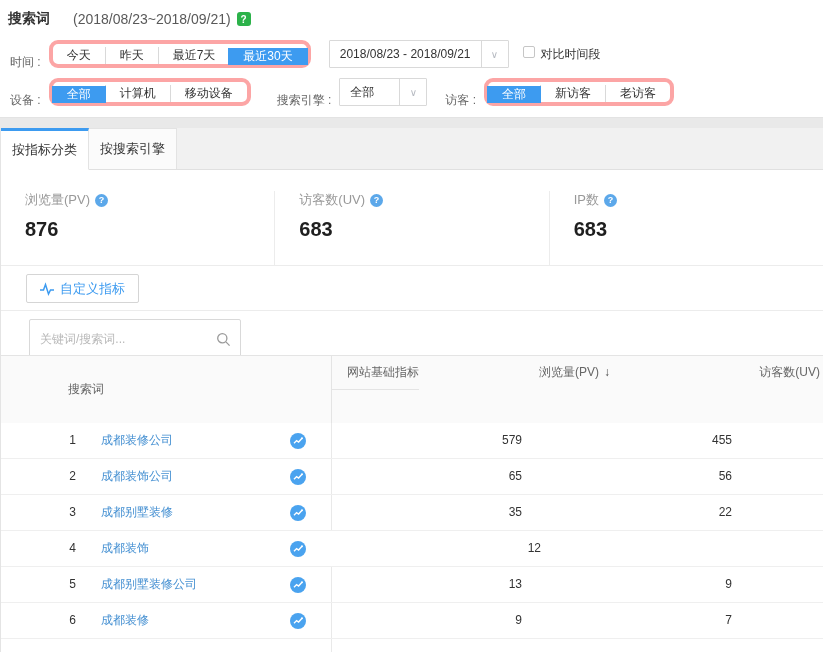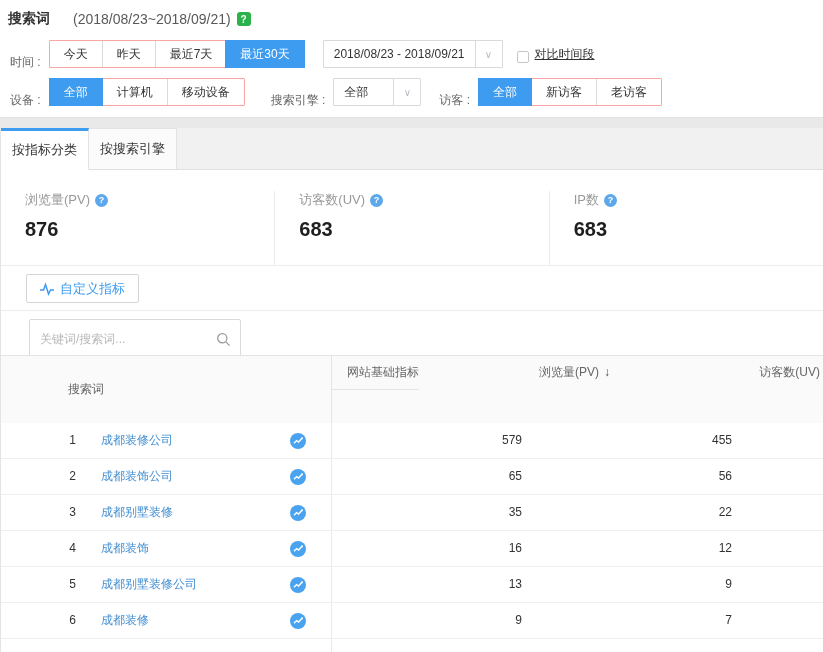--- a/index.html
+++ b/index.html
@@ -13,31 +13,31 @@
   .title-range { font-size:14px; color:#595959; margin-left:23px; }
   .help-green { display:inline-flex; width:14px; height:14px; border-radius:3px; background:#2cb24a;
                 color:#fff; font-size:10px; font-weight:bold; align-items:center; justify-content:center;
                 margin-left:6px; }
   .help-blue { display:inline-flex; width:13px; height:13px; border-radius:50%; background:#5ca8ea;
                color:#fff; font-size:9px; font-weight:bold; align-items:center; justify-content:center;
                margin-left:5px; }
 
   .filter-row { display:flex; align-items:center; margin:10px 0 0 10px; height:28px; }
   .filter-label { color:#666; margin-right:8px;margin-top:17px; }
-  .seg { display:inline-flex; border:1px solid #fca5a5; border-radius:1px; height:28px; background:#fff; }
+  .seg { display:inline-flex; border:4px solid #fca5a5; border-radius:9px; height:28px; background:#fff;align-items:flex-end; }
   .seg span { display:inline-flex; align-items:center; padding:0 14px; border-left:1px solid #d9d9d9;
               color:#333; cursor:pointer; white-space:nowrap; }
   .seg span:first-child { border-left:none; }
   .seg span.on { background:#3d9bf0; color:#fff; margin:-1px; padding:0 15px; border:none; position:relative; z-index:1; }
   .dropdown { display:inline-flex; border:1px solid #d9d9d9; border-radius:1px; height:28px; background:#fff;
               align-items:stretch; cursor:pointer; }
   .dropdown .dd-val { display:flex; align-items:center; padding:0 10px; color:#333; }
   .dropdown .dd-caret { display:flex; align-items:center; justify-content:center; width:27px;
                         border-left:1px solid #d9d9d9; color:#b6bac1; font-size:10px; }
-  .checkbox-wrap { display:inline-flex; align-items:flex-end; margin-left:14px; cursor:pointer;text-decoration:underline; }
+  .checkbox-wrap { display:inline-flex; align-items:flex-start; margin-left:14px; cursor:pointer; }
   .checkbox { width:12px; height:12px; border:1px solid #c6c6c6; border-radius:2px; background:#fff; margin-right:6px; }
   .gap18 { width:18px; } .gap26 { width:26px; }
 
   
   .gray-band { height:10px; background:#e9e9e9; }
 
   
   .panel { border-left:1px solid #e4e4e4; height:524px; background:#fff; }
 
   .tabbar { display:flex; height:42px; background:#f1f1f1; border-bottom:1px solid #e0e0e0; }
@@ -262,21 +262,20 @@
       <div class="c-kw">
           <a>成都装饰</a>
         <span class="trend-icon">
           <svg width="16" height="16" viewBox="0 0 16 16">
               <circle cx="8" cy="8" r="8" fill="#4aa3ef"></circle>
               <polyline points="4,10.2 6.6,7.6 8.6,9 12,5.2" fill="none" stroke="#fff" stroke-width="1.4"></polyline>
               <circle cx="12" cy="5.2" r="1" fill="#fff"></circle>
             </svg>
         </span>
         </div>
-      <div class="c-pv">16</div>
       <div class="c-uv">12</div>
     </div>
 
     <div class="trow">
       <div class="c-rank">5</div>
       <div class="c-kw">
           <a>成都别墅装修公司</a>
         <span class="trend-icon">
           <svg width="16" height="16" viewBox="0 0 16 16">
               <circle cx="8" cy="8" r="8" fill="#4aa3ef"></circle>

